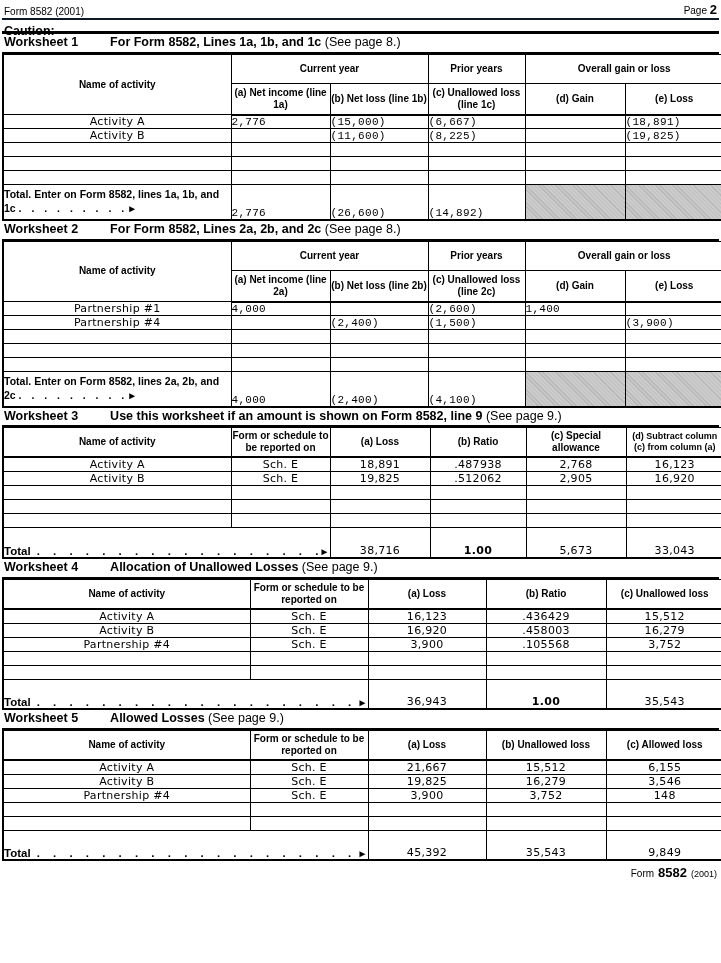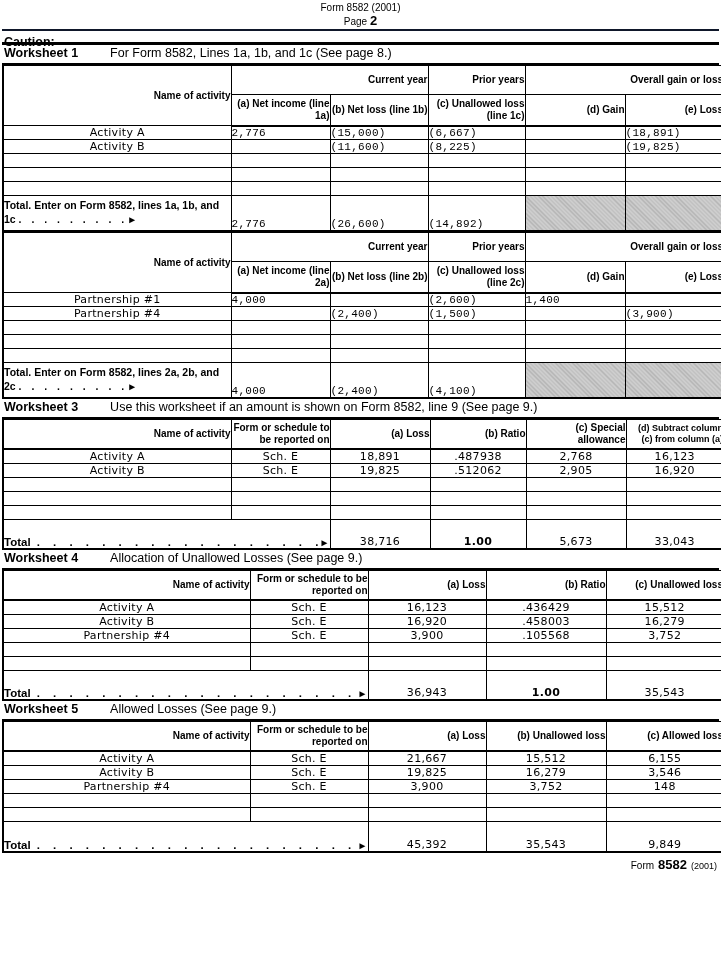--- a/index.html
+++ b/index.html
@@ -1,32 +1,32 @@
 <!DOCTYPE html>
 <html><head>
 <meta charset="utf-8">
 <style>
   html,body{margin:0;padding:0;background:#fff;}
   body{width:721px;height:963px;color:#000;font-family:"Liberation Sans",sans-serif;overflow:hidden;}
   .page{padding:0 2px;}
   
-  .pghead{display:flex;justify-content:space-between;align-items:center;font-size:10px;padding:2px 2px 1px 2px;flex-direction:column;}
+  .pghead{display:flex;justify-content:space-between;align-items:flex-end;font-size:10px;padding:2px 2px 1px 2px;}
   .pagenum{font-size:13px;font-weight:bold;}
   
   .caution{position:relative;border-top:2px solid #0f172a;border-bottom:3px solid #000;padding:3px 6px 8px 66px;font-size:12.5px;font-style:italic;line-height:1.3;}
   .caution .clabel{position:absolute;left:2px;top:3px;font-style:normal;font-weight:bold;}
   
   .wst{border-bottom:2px solid #000;font-size:12.5px;padding:2px 2px 2px 2px;line-height:1.1;}
   .wnum{font-weight:bold;margin-right:12px;}
-  .wmain{font-weight:normal;padding-left:20px;}
+  .wmain{font-weight:bold;padding-left:20px;}
   .wnote{font-weight:normal;}
   
   table.t{border-collapse:collapse;table-layout:fixed;width:100%;border:2px solid #000;border-top:0;}
   table.t th,table.t td{border:1px solid #000;padding:0;overflow:hidden;}
-  th{font-size:10px;font-weight:bold;text-align:right;vertical-align:middle;line-height:1.2;padding:2px 1px;}
+  th{font-size:10px;font-weight:bold;text-align:center;vertical-align:middle;line-height:1.2;padding:2px 1px;}
   th.small{font-size:9px;}
   tr.tier1 th{height:28px;}
   tr.tier2 th{height:30px;border-bottom:2px solid #000;}
   tr.hsingle th{height:28px;border-bottom:2px solid #000;}
   tr.dr{height:14px;}
   td{font-size:11.5px;}
   .ent{font-family:"DejaVu Sans",sans-serif;font-size:11px;letter-spacing:.3px;}
   td.nm{text-align:center;padding-left:8px;margin-top:43px;}
   td.r{text-align:left;padding-right:10px;font-family:Liberation Mono, monospace;}
   td.c{text-align:center;}
@@ -145,20 +145,24 @@
         </td>
         <td class="r ent tval">2,776</td>
         <td class="r ent tval">(26,600)</td>
         <td class="r ent tval">(14,892)</td>
         <td class="shade"></td>
         <td class="shade"></td>
       </tr>
     </tbody>
   </table>
 
+  <div class="wst">
+    <span class="wnum">Worksheet 2</span><span class="wmain">For Form 8582, Lines 2a, 2b, and 2c</span>
+    <span class="wnote">(See page 8.)</span>
+  </div>
   <table class="t">
     <colgroup>
         <col style="width:228px">
         <col style="width:99px">
         <col style="width:98px">
         <col style="width:97px">
         <col style="width:100px">
         <col style="width:99px">
       </colgroup>
     <thead>

